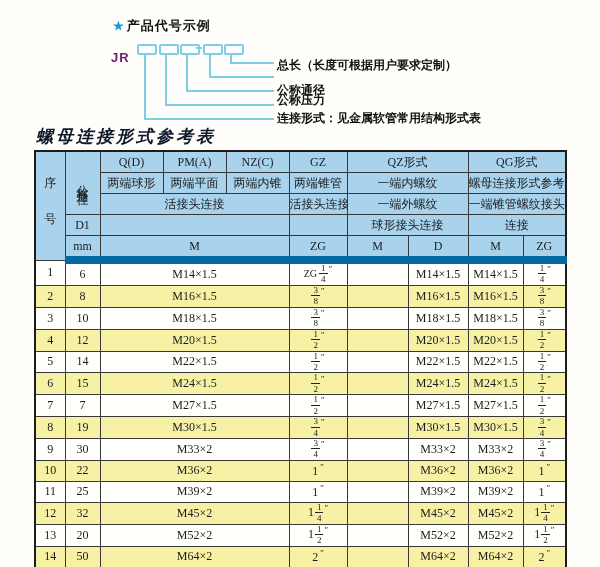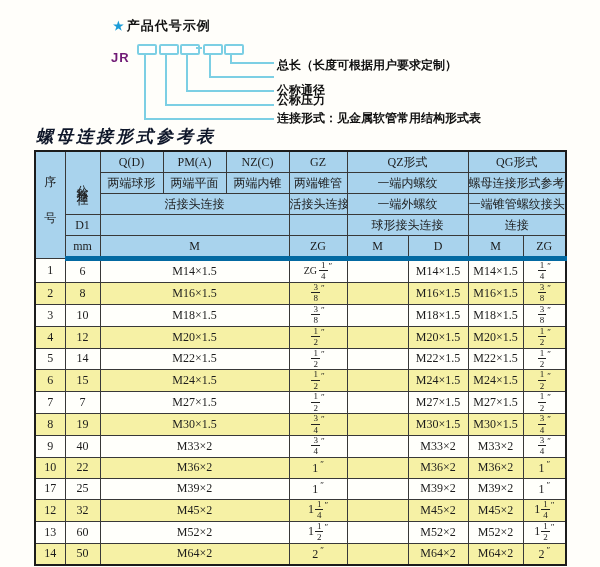--- a/index.html
+++ b/index.html
@@ -27,21 +27,21 @@
   .tbl-title{position:absolute;left:36px;top:125px;font-family:Liberation Sans, sans-serif;
              font-size:17px;font-weight:bold;font-style:italic;letter-spacing:3px;color:#0f172a;}
 
   
   table.ref{position:absolute;left:34px;top:150px;width:531px;border-collapse:collapse;
             table-layout:fixed;border:2px solid #1c1c1c;}
   table.ref td{border:1px solid #383838;text-align:center;vertical-align:middle;
                font-family:"Liberation Serif",serif;font-size:12px;color:#1c1c1c;
                padding:0;overflow:hidden;white-space:nowrap;}
   thead td{background:#a9d3ed;height:20px;}
-  thead tr.sep td{border-bottom:5px solid #0369a1;}
+  thead tr.sep td{border-bottom:8px solid #0369a1;}
   tbody td{background:#fffffb;height:20px;}
   tbody tr.alt td{background:#f6f1a5;}
   .vtext{writing-mode:vertical-rl;text-orientation:upright;display:inline-block;line-height:1;}
   .v-seq{letter-spacing:38px;font-size:12px;}
   .v-dn{letter-spacing:3px;font-size:12px;}
   .frac{display:inline-block;vertical-align:middle;text-align:center;font-size:9px;line-height:1.05;}
   .frac .n{display:block;padding:0 2px;border-bottom:1px solid #222;}
   .frac .d{display:block;padding-top:1px;}
   .quote{font-size:9px;vertical-align:5px;margin-left:1px;}
   .whole{margin-right:1px;}
@@ -203,61 +203,61 @@
         <td>19</td>
         <td colspan="3">M30×1.5</td>
         <td><span class="frac"><span class="n">3</span><span class="d">4</span></span><span class="quote">″</span></td>
         <td></td>
         <td>M30×1.5</td>
         <td>M30×1.5</td>
         <td><span class="frac"><span class="n">3</span><span class="d">4</span></span><span class="quote">″</span></td>
       </tr>
       <tr>
         <td>9</td>
-        <td>40</td>
+        <td>30</td>
         <td colspan="3">M33×2</td>
         <td><span class="frac"><span class="n">3</span><span class="d">4</span></span><span class="quote">″</span></td>
         <td></td>
         <td>M33×2</td>
         <td>M33×2</td>
         <td><span class="frac"><span class="n">3</span><span class="d">4</span></span><span class="quote">″</span></td>
       </tr>
       <tr class="alt">
         <td>10</td>
         <td>22</td>
         <td colspan="3">M36×2</td>
         <td><span class="whole">1</span><span class="quote">″</span></td>
         <td></td>
         <td>M36×2</td>
         <td>M36×2</td>
         <td><span class="whole">1</span><span class="quote">″</span></td>
       </tr>
       <tr>
-        <td>17</td>
+        <td>11</td>
         <td>25</td>
         <td colspan="3">M39×2</td>
         <td><span class="whole">1</span><span class="quote">″</span></td>
         <td></td>
         <td>M39×2</td>
         <td>M39×2</td>
         <td><span class="whole">1</span><span class="quote">″</span></td>
       </tr>
       <tr class="alt">
         <td>12</td>
         <td>32</td>
         <td colspan="3">M45×2</td>
         <td><span class="whole">1</span><span class="frac"><span class="n">1</span><span class="d">4</span></span><span class="quote">″</span></td>
         <td></td>
         <td>M45×2</td>
         <td>M45×2</td>
         <td><span class="whole">1</span><span class="frac"><span class="n">1</span><span class="d">4</span></span><span class="quote">″</span></td>
       </tr>
       <tr>
         <td>13</td>
-        <td>60</td>
+        <td>20</td>
         <td colspan="3">M52×2</td>
         <td><span class="whole">1</span><span class="frac"><span class="n">1</span><span class="d">2</span></span><span class="quote">″</span></td>
         <td></td>
         <td>M52×2</td>
         <td>M52×2</td>
         <td><span class="whole">1</span><span class="frac"><span class="n">1</span><span class="d">2</span></span><span class="quote">″</span></td>
       </tr>
       <tr class="alt">
         <td>14</td>
         <td>50</td>

